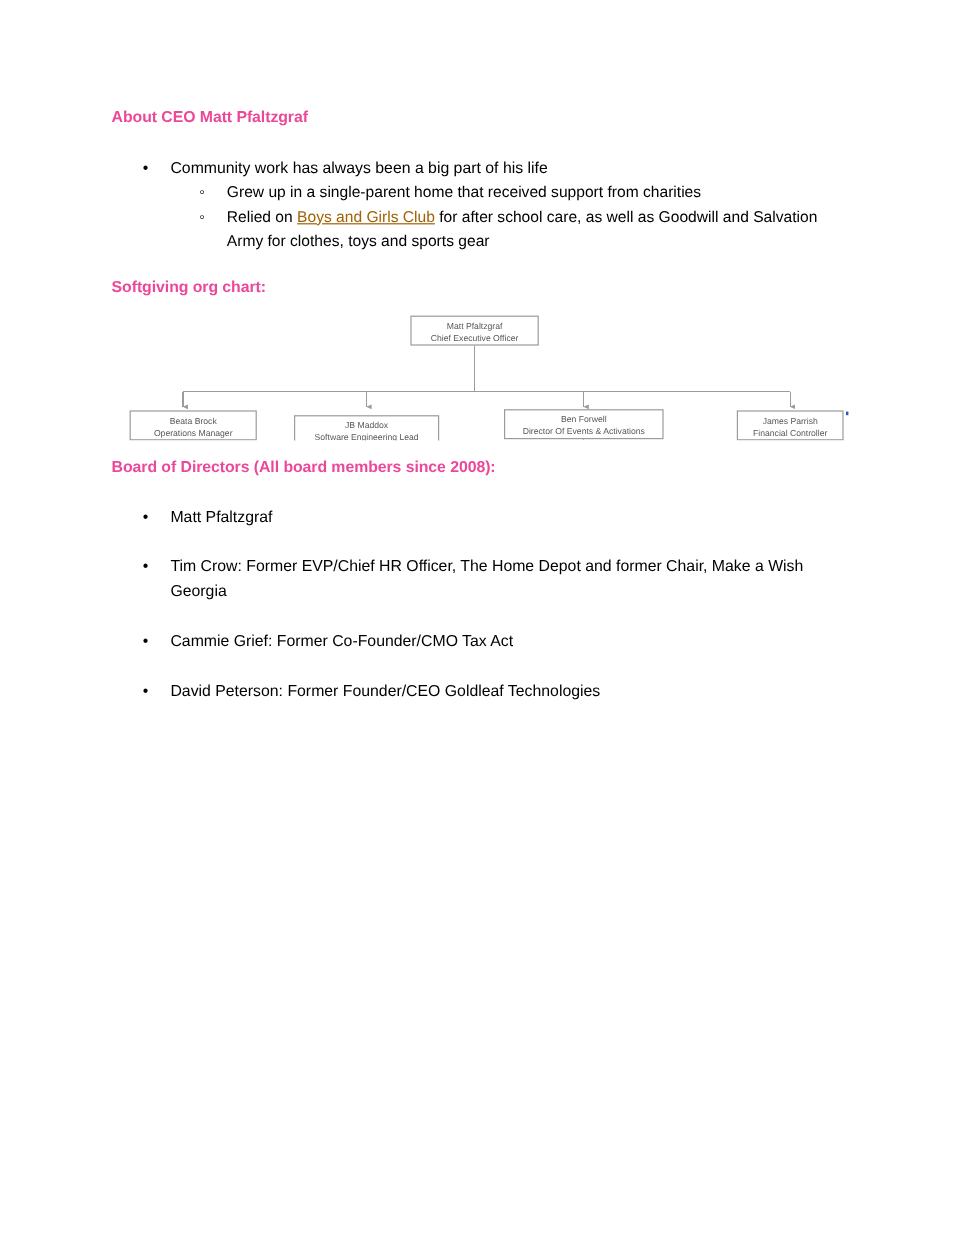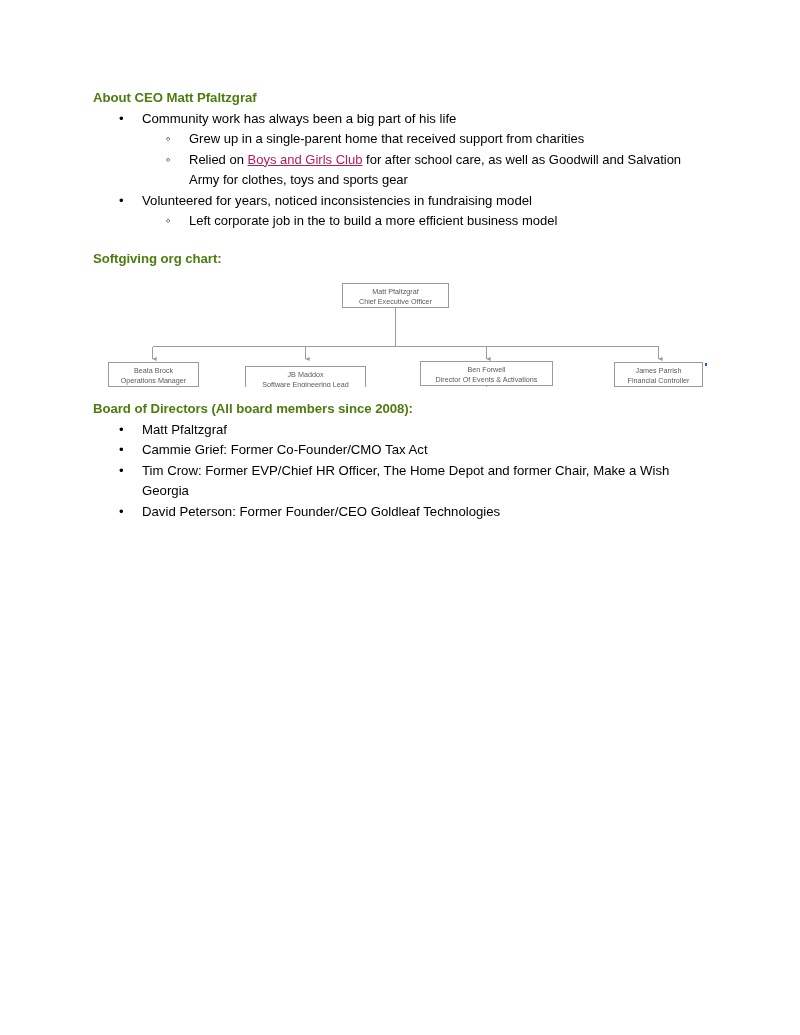--- a/index.html
+++ b/index.html
@@ -31,37 +31,38 @@
     left: 93px;
     top: 88px;
     width: 614px;
   }
 
   
   .section-heading {
     font-size: 13.2px;
     font-weight: bold;
     line-height: 20.5px;
-    color: #4d7c0f;
+    color: #ec4899;
     margin: 0;
     letter-spacing: -0.05px;
   }
 
   
   ul.lvl1 {
     list-style: none;
     margin: 0;
     padding: 0;
   }
   ul.lvl1 > li {
     position: relative;
     padding-left: 49px;      
     font-size: 13.2px;
     line-height: 20.5px;
     color: #000;
+    margin-top: 21px;
   }
   ul.lvl1 > li > .li-text {
     display: block;
   }
   ul.lvl1 > li > .li-text::before {
     content: "\2022";
     position: absolute;
     left: 26px;              
     top: 0;
     font-size: 13.2px;
@@ -88,21 +89,21 @@
     content: "\25E6";
     position: absolute;
     left: 24px;              
     top: 0;
     font-size: 13.2px;
     line-height: 20.5px;
     color: #000;
   }
 
   a.doclink {
-    color: #be185d;
+    color: #a16207;
     text-decoration: underline;
   }
 
   
   .gap-about-to-chart { height: 17px; }
   .gap-chart-to-board { height: 12px; }
 
   
   .orgchart-wrap {
     position: relative;
@@ -154,28 +155,20 @@
         <ul class="lvl2">
           <li>
             <span class="li-text">Grew up in a single-parent home that received support from charities</span>
           </li>
           <li>
             <span class="li-text"><span>Relied on </span><a class="doclink" href="#">Boys and Girls Club</a><span> for after school care, as well as Goodwill and Salvation Army for clothes, toys and sports gear</span></span>
           </li>
         </ul>
       </li>
 
-      <li>
-        <span class="li-text">Volunteered for years, noticed inconsistencies in fundraising model</span>
-        <ul class="lvl2">
-          <li>
-            <span class="li-text">Left corporate job in the to build a more efficient business model</span>
-          </li>
-        </ul>
-      </li>
     </ul>
 
     <div class="gap-about-to-chart"></div>
 
     <div class="section-heading">Softgiving org chart:</div>
 
     <div class="orgchart-wrap">
       <svg class="orgchart-svg" width="614" height="110" viewBox="0 0 614 110">
         <defs>
           <marker id="arw" markerWidth="5" markerHeight="5" refX="2" refY="4.2" orient="auto" markerUnits="userSpaceOnUse">
@@ -197,21 +190,21 @@
           <path d="M212.5,110 L212.5,100"></path>
           <path d="M393.5,110 L393.5,100"></path>
         </g>
       </svg>
 
       <div class="org-box" style="left:249px; top:6px; width:107px; height:25px;">
         <span class="nm">Matt Pfaltzgraf</span>
         <span class="role">Chief Executive Officer</span>
       </div>
 
-      <div class="org-box" style="left:15px; top:85px; width:91px; height:25px;">
+      <div class="org-box" style="left:15px; top:85px; width:106px; height:25px;">
         <span class="nm">Beata Brock</span>
         <span class="role">Operations Manager</span>
       </div>
 
       <div class="org-box" style="left:152px; top:89px; width:121px; height:25px;">
         <span class="nm">JB Maddox</span>
         <span class="role">Software Engineering Lead</span>
       </div>
 
       <div class="org-box" style="left:327px; top:84px; width:133px; height:25px;">
@@ -229,24 +222,24 @@
 
     <div class="gap-chart-to-board"></div>
 
     <div class="section-heading">Board of Directors (All board members since 2008):</div>
 
     <ul class="lvl1">
       <li>
         <span class="li-text">Matt Pfaltzgraf</span>
       </li>
       <li>
+        <span class="li-text">Tim Crow: Former EVP/Chief HR Officer, The Home Depot and former Chair, Make a Wish Georgia</span>
+      </li>
+      <li>
         <span class="li-text">Cammie Grief: Former Co-Founder/CMO Tax Act</span>
-      </li>
-      <li>
-        <span class="li-text">Tim Crow: Former EVP/Chief HR Officer, The Home Depot and former Chair, Make a Wish Georgia</span>
       </li>
       <li>
         <span class="li-text">David Peterson: Former Founder/CEO Goldleaf Technologies</span>
       </li>
     </ul>
 
   </div>
 </div>
 
 </body></html>

